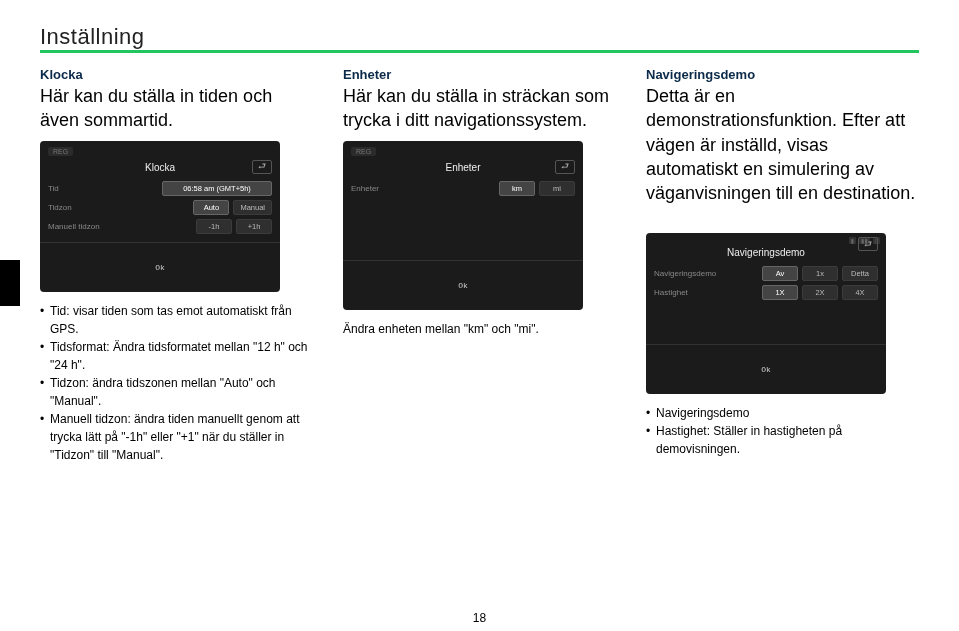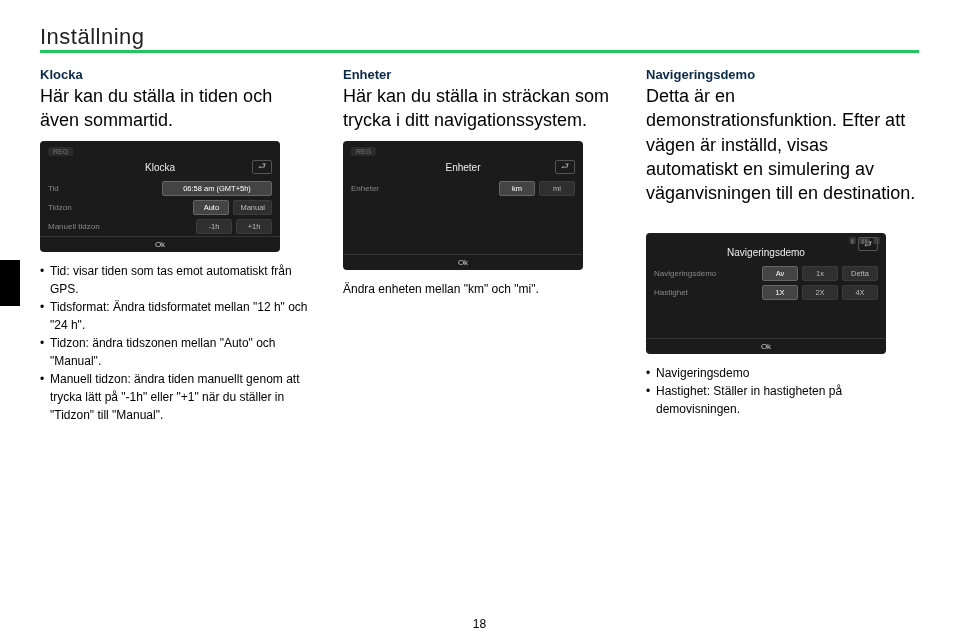--- a/index.html
+++ b/index.html
@@ -111,24 +111,26 @@
     text-align: center;
     border: 1px solid #3b3b3b;
   }
   .device .row .val.sel {
     background: #444;
     color: #fff;
     border-color: #666;
   }
   .device .ok-row {
     border-top: 1px solid #333;
+    margin-top: 6px;
     text-align: center;
-    padding: 3px 0;
+    padding: 20px 0;
     font-size: 8px;
     color: #ccc;
+    font-family: Liberation Mono, monospace;
   }
   .device.small { height: auto; }
   .device.nav { margin-top: 28px; }
   .icons-right {
     position:absolute; right:6px; top:4px; display:flex; gap:3px; align-items:center;
     font-size:6px; color:#666;
   }
   .icons-right span{ background:#333; padding:0 2px; border-radius:1px; }
 
   .bullets {
@@ -145,21 +147,21 @@
     position: absolute;
     left: 0;
     top: 260px;
     width: 20px;
     height: 46px;
     background: #000;
   }
 
   .page-num {
     position: absolute;
-    bottom: 0;
+    bottom: 6px;
     left: 0;
     width: 100%;
     text-align: center;
     font-size: 12px;
     font-weight: 400;
   }
   .page-num::before, .page-num::after {
     content: "";
     display: inline-block;
     vertical-align: middle;

